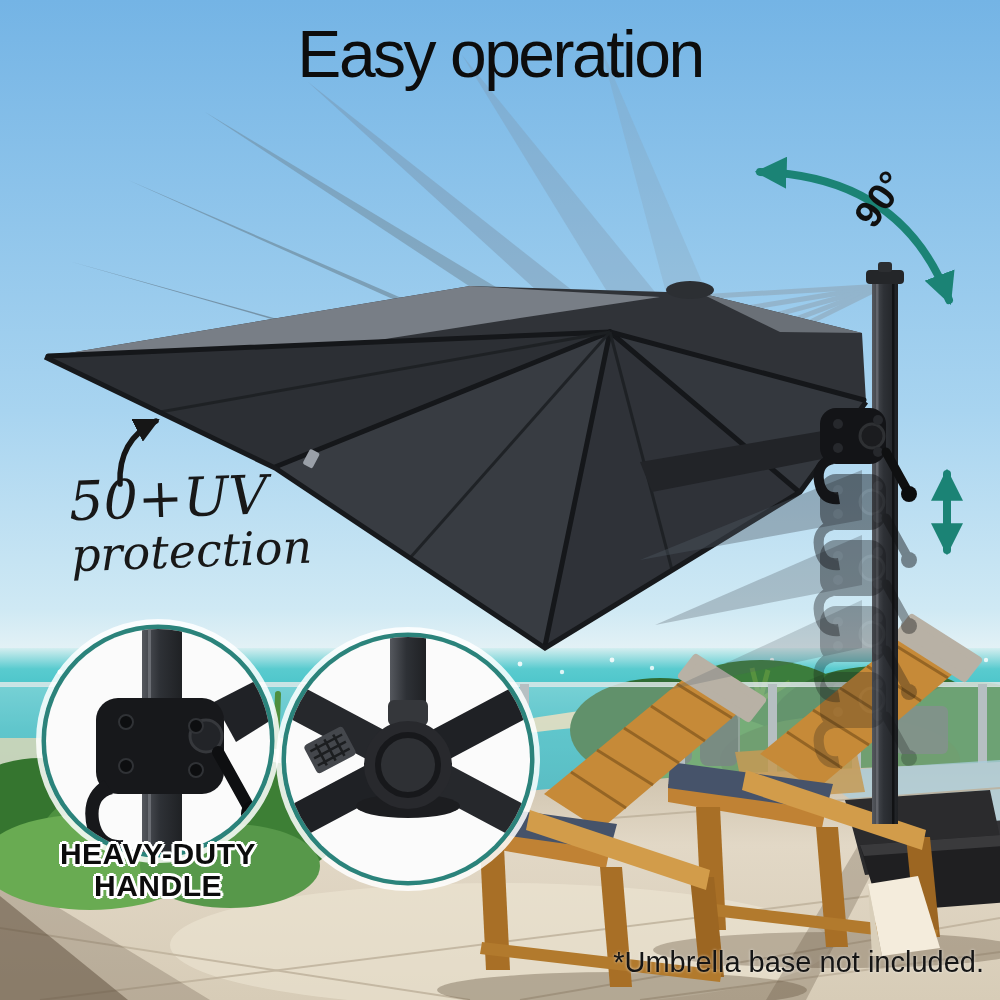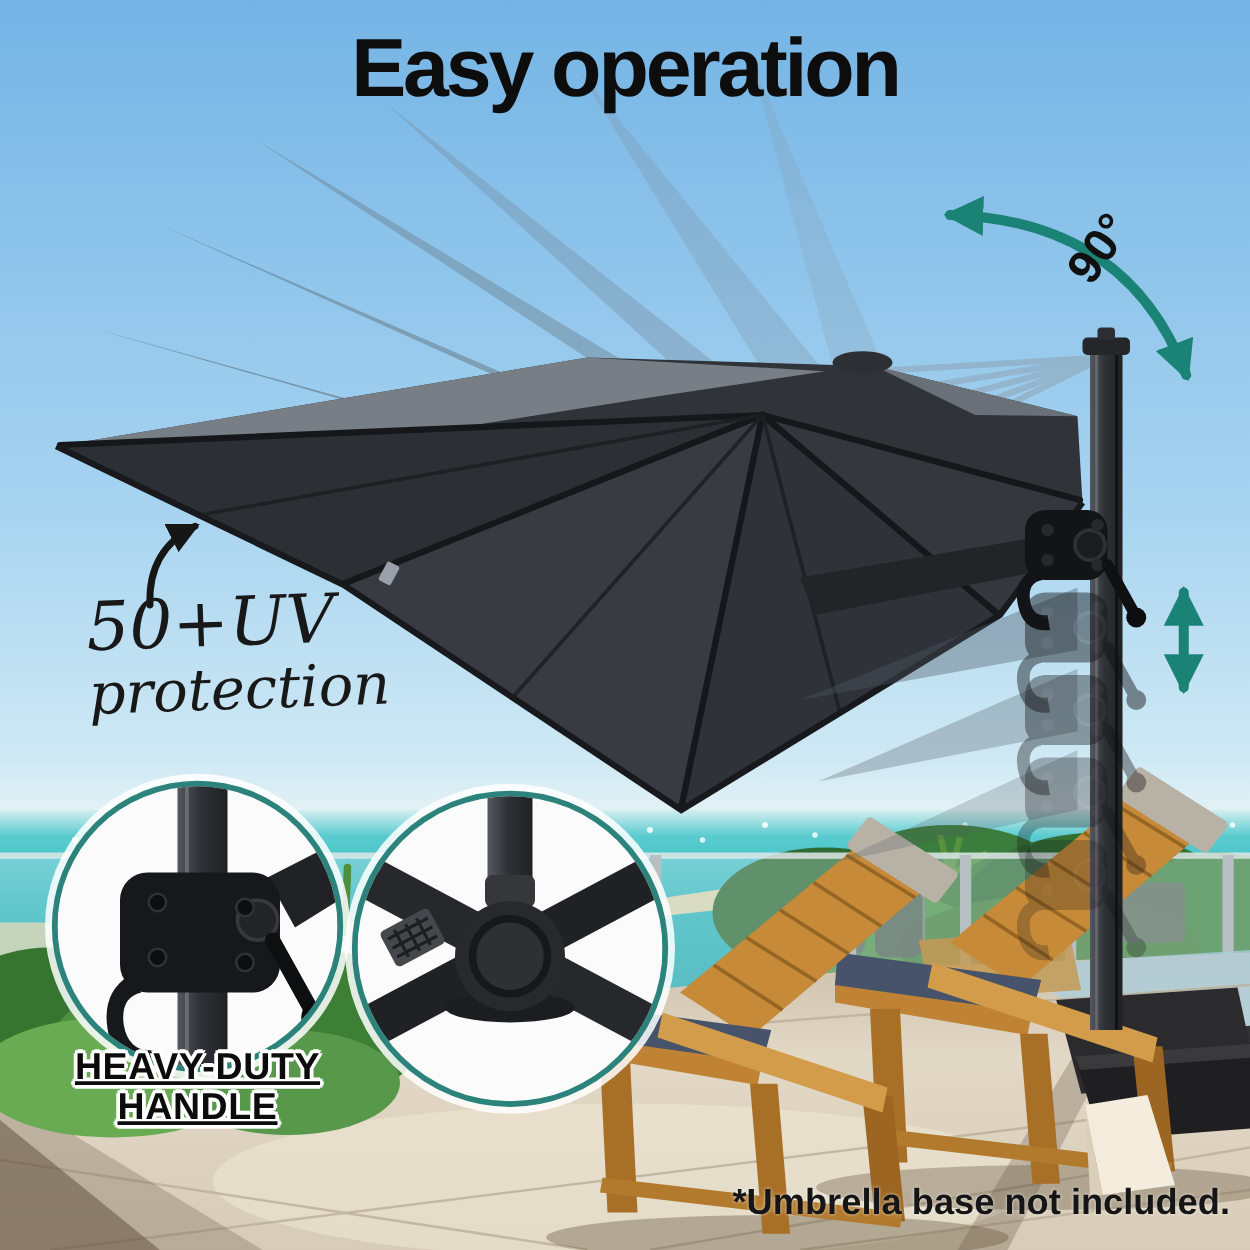--- a/index.html
+++ b/index.html
@@ -1,34 +1,34 @@
 <!DOCTYPE html>
 <html><head>
 <meta charset="utf-8">
 <style>
   html,body{margin:0;padding:0;background:#ffffff;}
   .stage{position:relative;width:1000px;height:1000px;overflow:hidden;
          font-family:"Liberation Sans",sans-serif;}
   .stage svg.scene{position:absolute;left:0;top:0;}
   .overlay{position:absolute;pointer-events:none;}
   .title{left:0;right:0;top:16px;text-align:center;
-         font-size:66px;font-weight:700;letter-spacing:-2.5px;color:#0d0d0d;}
+         font-size:66px;font-weight:400;letter-spacing:-2.5px;color:#0d0d0d;}
   .deg90{left:830px;top:178px;width:100px;transform:rotate(-55deg);
          font-size:38px;font-weight:800;color:#101010;text-align:center;}
   .uv{left:70px;top:470px;width:240px;transform:rotate(-2deg);
       font-family:"DejaVu Serif",serif;font-style:italic;color:#181818;line-height:1.05;}
   .uv .l1{font-size:54px;}
   .uv .l2{font-size:46px;}
   .caption{width:280px;text-align:center;font-weight:900;font-size:30px;line-height:32px;
            color:#0c0c0c;letter-spacing:.5px;
            text-shadow:-3px 0 0 #fff,3px 0 0 #fff,0 -3px 0 #fff,0 3px 0 #fff,
-                       -2px -2px 0 #fff,2px 2px 0 #fff,-2px 2px 0 #fff,2px -2px 0 #fff;text-decoration:underline;}
+                       -2px -2px 0 #fff,2px 2px 0 #fff,-2px 2px 0 #fff,2px -2px 0 #fff;}
   .cap-left{left:18px;top:838px;}
   .cap-mid{left:268px;top:838px;}
-  .disclaimer{right:16px;top:946px;font-size:29px;font-weight:700;color:#151515;
+  .disclaimer{right:16px;top:946px;font-size:29px;font-weight:400;color:#151515;
               text-shadow:0 0 3px rgba(255,255,255,.7);}
 </style>
 </head>
 <body>
 
 <div class="stage">
 
 <svg class="scene" width="1000" height="1000" viewBox="0 0 1000 1000">
   <defs>
     <linearGradient id="sky" x1="0" y1="0" x2="0" y2="1">

